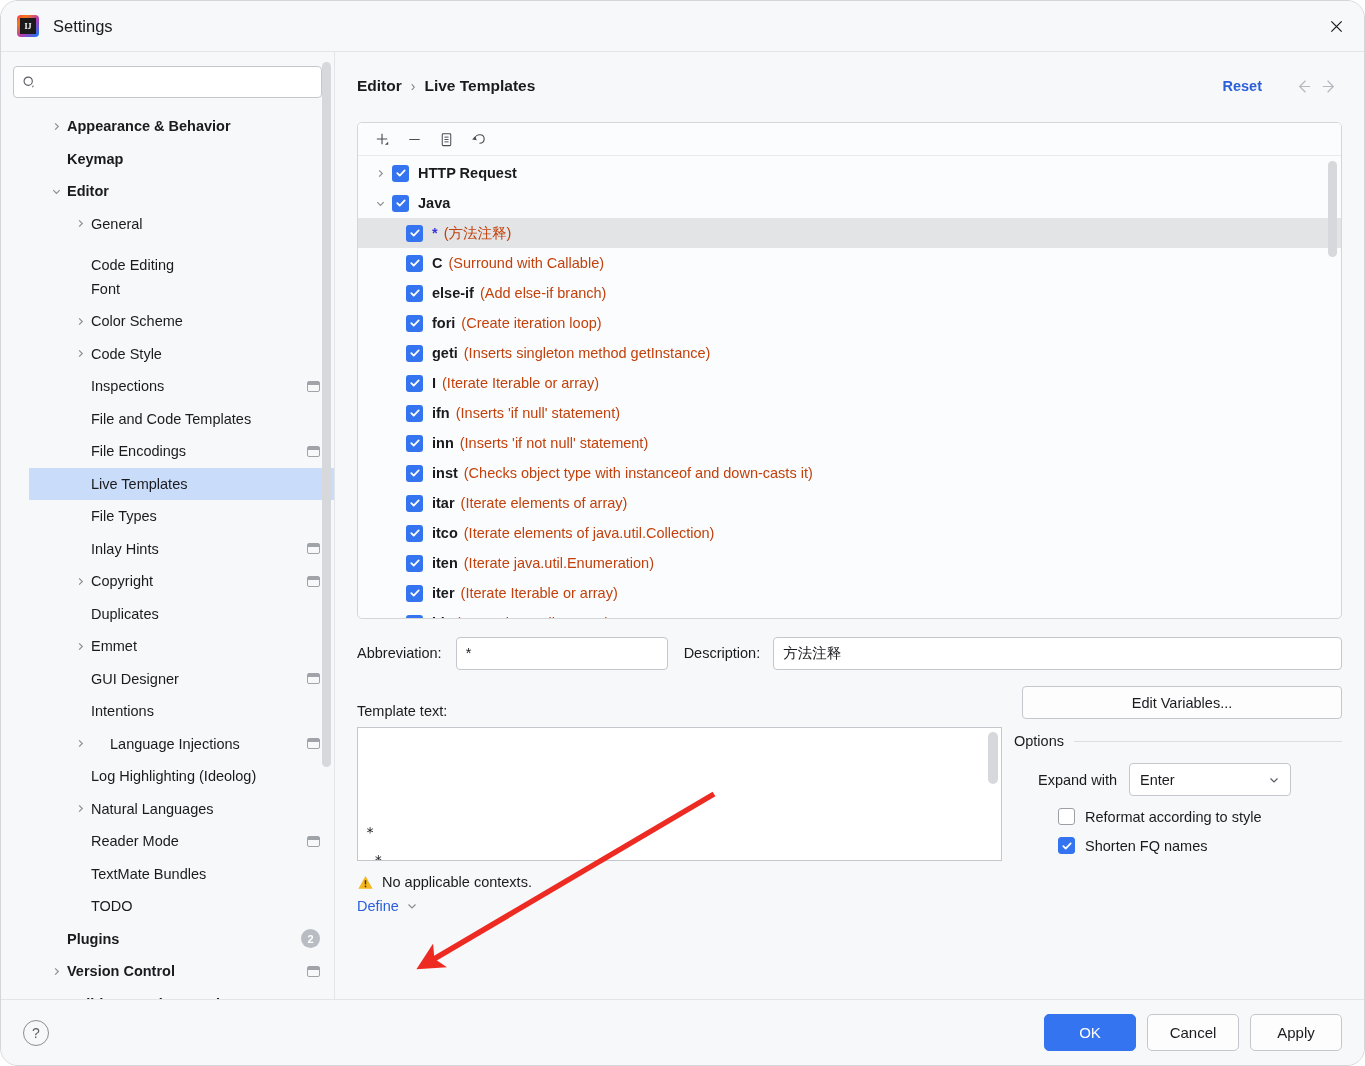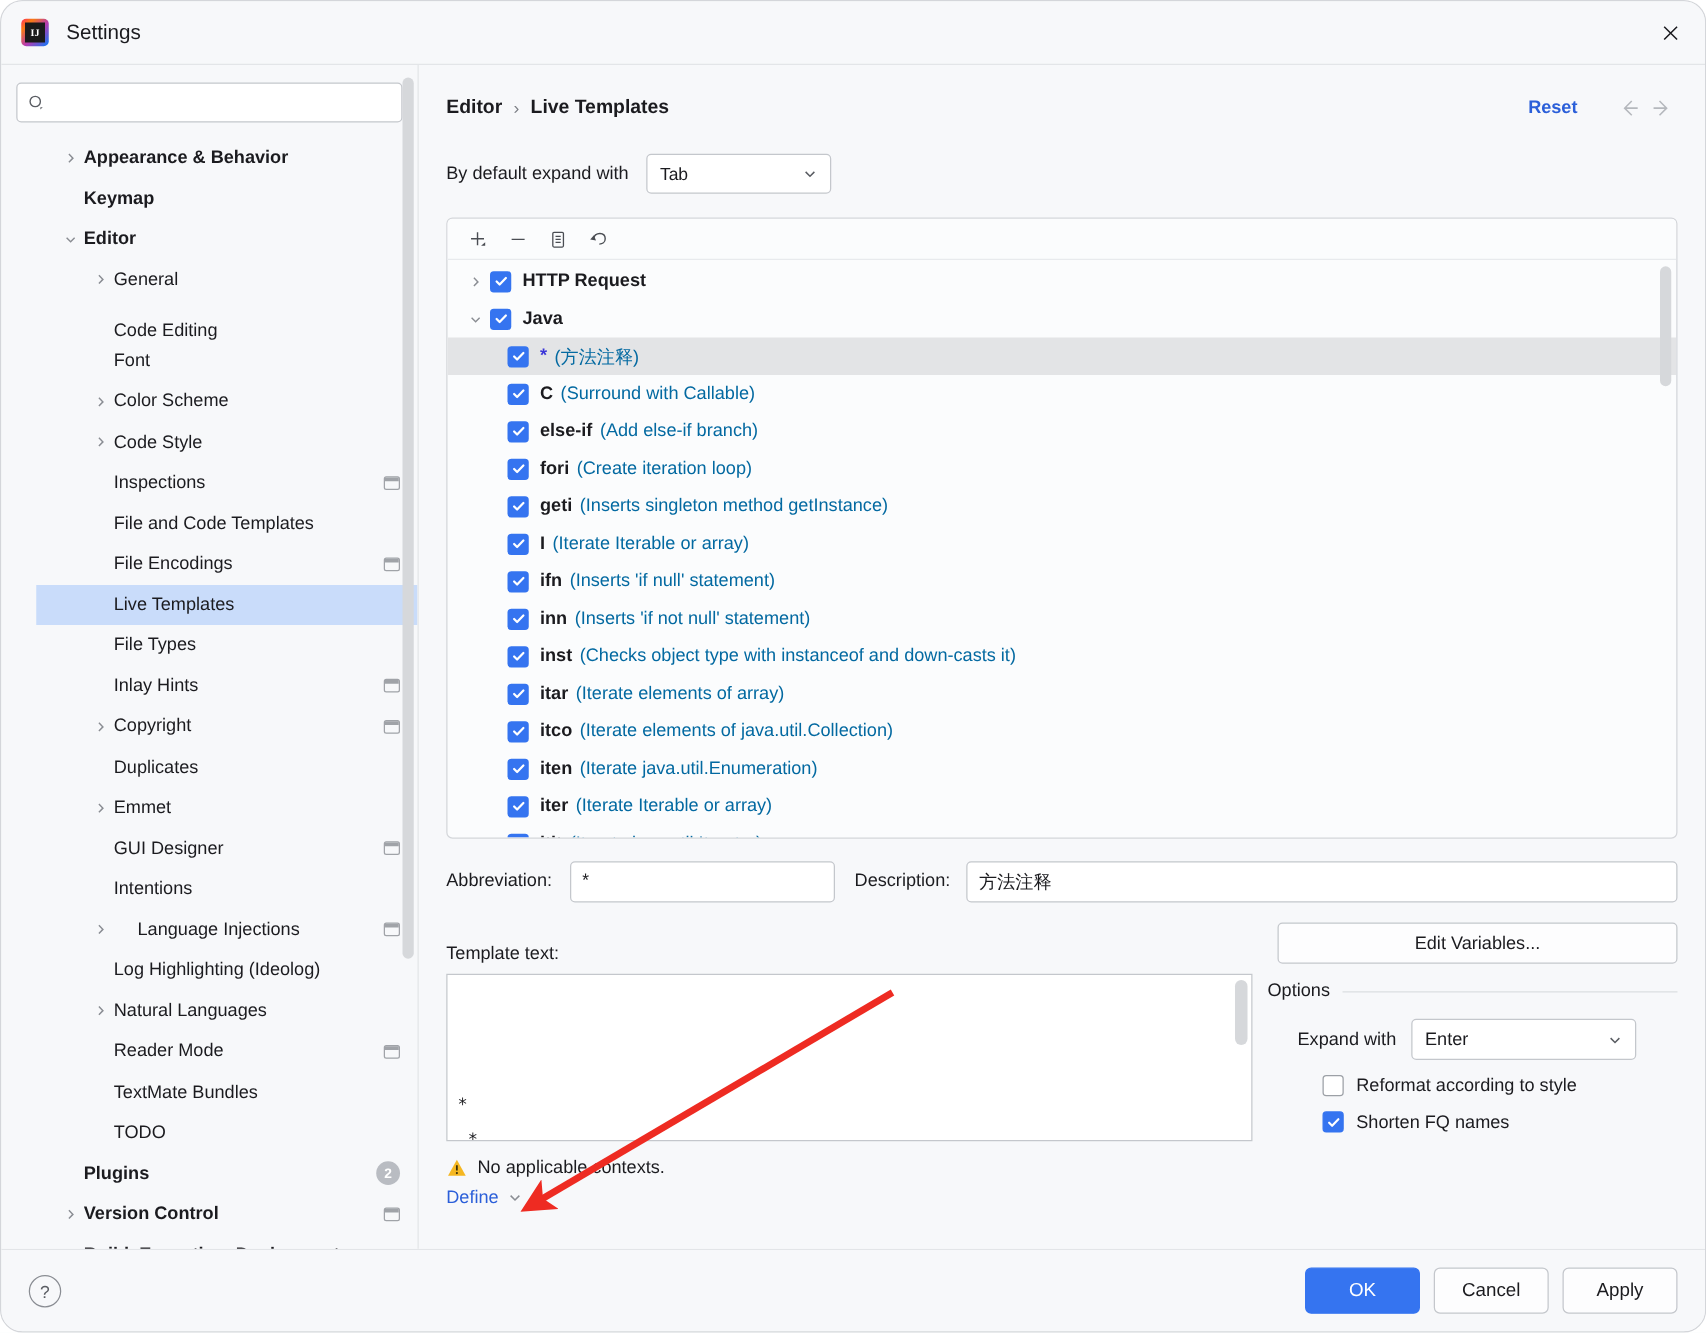--- a/index.html
+++ b/index.html
@@ -232,21 +232,21 @@
   .cb {
     width: 17px; height: 17px; flex: 0 0 17px;
     border-radius: 3px;
     background: #3574f0;
     display: flex; align-items: center; justify-content: center;
     margin-right: 9px;
   }
   .cb svg { width: 12px; height: 12px; }
   .row-abbr { font-weight: bold; color: #1b1b1f; }
   .row-abbr.star { color: #3b36d8; font-weight: bold; }
-  .row-desc { color: #0369a1; margin-left: 6px; }
+  .row-desc { color: #c2410c; margin-left: 6px; }
   .row.group .row-abbr { font-weight: bold; }
   .list-scroll { right: 4px; top: 38px; height: 96px; }
 
   
   .detail-row {
     flex: 0 0 auto;
     display: flex; align-items: center;
     margin-top: 17px; height: 34px;
   }
   .field-label { font-size: 14.5px; color: #1b1b1f; white-space: nowrap; }
@@ -330,21 +330,21 @@
     display: flex; align-items: center;
     margin-top: 6px;
   }
   .opt-title { font-size: 14.5px; color: #1b1b1f; white-space: nowrap; }
   .opt-line { flex: 1 1 auto; height: 1px; background: #dcdee1; margin-left: 10px; }
   .opt-row {
     display: flex; align-items: center;
     margin-top: 14px; padding-left: 24px;
   }
   .opt-select {
-    height: 33px; width: 180px;
+    height: 33px; width: 162px;
     margin-left: 12px;
     background: #fff;
     border: 1px solid #c4c7cc;
     border-radius: 4px;
     display: flex; align-items: center; justify-content: space-between;
     padding: 0 10px;
     font-size: 14.5px; color: #1b1b1f;
     cursor: pointer;
   }
   .opt-check-row {
@@ -609,29 +609,20 @@
               <path d="M12 4 L6 10 L12 16 M6 10 L17 10" stroke="#b5b8bd" stroke-width="1.3" fill="none"></path>
             </svg>
         </span>
         <span class="nav-arrow">
           <svg viewBox="0 0 20 20">
               <path d="M8 4 L14 10 L8 16 M14 10 L3 10" stroke="#b5b8bd" stroke-width="1.3" fill="none"></path>
             </svg>
         </span>
       </div>
 
-      <div class="expand-row">
-        <span class="form-label">By default expand with</span>
-        <div class="select">
-          <span>Tab</span>
-          <svg class="chev" viewBox="0 0 12 12">
-              <path d="M2.5 4.5 L6 8 L9.5 4.5" stroke="#5a5d63" stroke-width="1.2" fill="none"></path>
-            </svg>
-        </div>
-      </div>
 
       <div class="list-panel">
         <div class="list-toolbar">
           <div class="tb-btn">
             <svg viewBox="0 0 18 18">
               <path d="M3 8.5 L14 8.5 M8.5 3 L8.5 14" stroke="#4a4d53" stroke-width="1.2" fill="none"></path>
               <path d="M11.5 14.5 L15 14.5 L15 11.5 Z" fill="#4a4d53"></path>
             </svg>
           </div>
           <div class="tb-btn">

